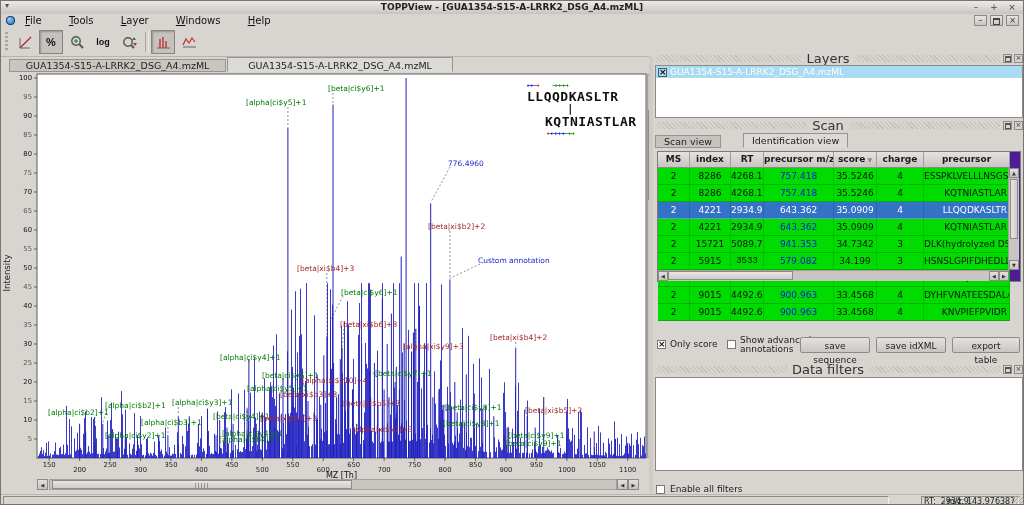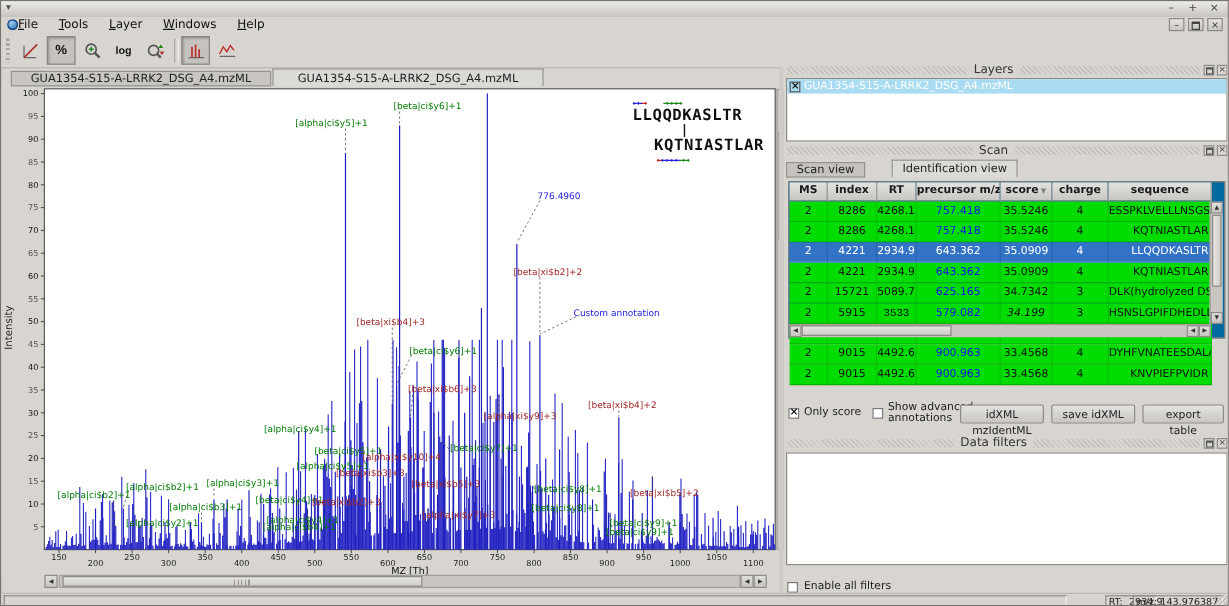--- a/index.html
+++ b/index.html
@@ -10,21 +10,21 @@
   .titlebar{position:absolute;left:0;top:0;width:100%;height:13px;
     background:linear-gradient(#eceae7,#c8c5c1);border-bottom:1px solid #a5a29e;}
   .win-arrow{position:absolute;left:4px;top:0;font-size:8px;color:#555;cursor:default;}
   .win-title{position:absolute;left:0;right:0;top:1px;text-align:center;font-size:9px;font-weight:bold;color:#222;}
   .win-btns{position:absolute;right:6px;top:1px;display:flex;gap:8px;}
   .win-btn{font-size:9px;line-height:10px;color:#444;width:10px;text-align:center;}
   
   .menubar{position:absolute;left:0;top:13px;width:100%;height:14px;background:#d8d5d1;border-bottom:1px solid #c2bfbb;}
   .app-icon{position:absolute;left:5px;top:2px;width:9px;height:9px;border-radius:50%;
     background:radial-gradient(circle at 35% 30%,#9ecdf0,#1c5fa8);box-shadow:0 0 0 1px #0e3d74 inset;}
-  .menu-item{position:relative;display:inline-block;margin-left:14px;top:1px;font-size:10px;color:#111;}
+  .menu-item{position:relative;display:inline-block;margin-left:24px;top:1px;font-size:10px;color:#111;}
   .menu-item:first-of-type{margin-left:20px;}
   .menu-item u{text-decoration:underline;}
   .mdi-btns{position:absolute;right:4px;top:1px;display:flex;gap:3px;}
   .mdi-btn{width:13px;height:11px;background:linear-gradient(#e6e4e1,#c9c6c2);border:1px solid #8e8b87;
     font-size:8px;line-height:9px;text-align:center;color:#333;box-sizing:border-box;}
   .mdi-restore-box{display:inline-block;width:5px;height:4px;border:1px solid #444;border-top-width:2px;margin-top:2px;}
   
   .toolbar{position:absolute;left:0;top:27px;width:100%;height:28px;background:#d8d5d1;border-bottom:1px solid #b7b4b0;}
   .tb-handle{position:absolute;top:4px;width:3px;height:20px;
     background:repeating-linear-gradient(#a8a5a1 0 2px,transparent 2px 4px);}
@@ -62,38 +62,38 @@
   .plot-hscroll .thumb{position:absolute;left:2px;top:0;width:300px;height:9px;background:linear-gradient(#e8e6e3,#cfccc8);
     border:1px solid #8e8b87;box-sizing:border-box;}
   .grip-dots{position:absolute;left:50%;top:2px;width:14px;height:5px;margin-left:-7px;
     background:repeating-linear-gradient(90deg,#9a9793 0 1px,transparent 1px 3px);}
   
   .splitter{position:absolute;left:648px;top:55px;width:4px;height:438px;background:#cfccc8;}
   .right-panel{position:absolute;left:652px;top:52px;width:372px;height:441px;background:#d8d5d1;}
   .dock-header{position:absolute;left:0;width:100%;height:11px;display:flex;align-items:center;}
   .dock-header .hatch{flex:1;height:7px;margin:0 3px;
     background:repeating-linear-gradient(45deg,#c3c0bc 0 1px,transparent 1px 3px);}
-  .dock-title{font-size:10px;color:#333;padding:0 2px;}
+  .dock-title{font-size:13px;color:#333;padding:0 2px;}
   .dock-btns{display:flex;gap:2px;margin-right:2px;}
   .dock-btn{width:9px;height:9px;border:1px solid #8e8b87;background:#d8d5d1;box-sizing:border-box;
     font-size:7px;line-height:6px;text-align:center;color:#333;}
   .fl-box{display:block;width:4px;height:3px;border:1px solid #555;border-top-width:2px;margin:1px auto;}
   .layers-list{position:absolute;left:2px;top:12px;width:368px;height:53px;background:#fff;border:1px solid #8e8b87;box-sizing:border-box;}
   .layer-item{position:absolute;left:0;top:0;width:100%;height:12px;background:#a9dcf2;display:flex;align-items:center;}
   .layer-item .lbl{font-size:9px;color:#fdfdfd;margin-left:3px;}
   .cbx{display:inline-block;width:9px;height:9px;background:#fff;border:1px solid #777;box-sizing:border-box;
     font-size:9px;line-height:7px;font-weight:bold;text-align:center;color:#111;}
   .layer-item .cbx{margin-left:2px;background:transparent;border-color:#555;}
   .views-tabs{position:absolute;left:2px;top:80px;height:15px;}
   .vtab{position:absolute;top:0;height:15px;border:1px solid #97948f;box-sizing:border-box;
     font-size:9.5px;line-height:14px;padding:0 8px;color:#222;white-space:nowrap;}
   .vtab.inactive{background:#c6c3bf;top:2px;height:13px;line-height:12px;}
   .vtab.active{background:#dcdad6;border-bottom-color:#dcdad6;font-weight:normal;}
   
-  .id-table{position:absolute;left:4px;top:98px;width:364px;height:131px;background:#0369a1;border:1px solid #7f7c78;box-sizing:border-box;}
+  .id-table{position:absolute;left:4px;top:98px;width:364px;height:131px;background:#4c1d95;border:1px solid #7f7c78;box-sizing:border-box;}
   .th-row{position:absolute;left:0;top:0;height:16px;display:flex;}
   .th{background:linear-gradient(#e4e2df,#c9c6c2);border-right:1px solid #a3a09c;border-bottom:1px solid #8e8b87;
     font-size:9px;font-weight:bold;text-align:center;line-height:15px;box-sizing:border-box;position:relative;white-space:nowrap;overflow:hidden;}
   .th .sort{font-size:6px;color:#8a8781;margin-left:2px;}
   .tr{position:absolute;left:0;height:17px;display:flex;}
   .tr.green{background:#00dc00;}
   .tr.selected{background:#3273c5;}
   .td{font-size:9px;line-height:16px;text-align:center;box-sizing:border-box;border-right:1px solid rgba(0,0,0,0.12);
       border-bottom:1px solid rgba(0,0,0,0.18);white-space:nowrap;overflow:hidden;color:#111;}
   .tr .td.prec{color:#1414e6;}
@@ -122,20 +122,21 @@
   .sb-grip{position:absolute;right:0;top:1px;width:11px;height:11px;
     background:repeating-linear-gradient(135deg,transparent 0 2px,#a8a5a1 2px 3px);}
 </style>
 </head>
 <body>
 
 <div id="app">
 
   <div class="titlebar">
     <span class="win-arrow">▾</span>
+    <span class="win-title">TOPPView - [GUA1354-S15-A-LRRK2_DSG_A4.mzML]</span>
     <span class="win-btns">
       <span class="win-btn">–</span>
       <span class="win-btn">+</span>
       <span class="win-btn">×</span>
     </span>
   </div>
 
   <div class="menubar">
     <span class="app-icon"></span>
     <span class="menu-item"><u>F</u>ile</span>
@@ -525,21 +526,21 @@
     </div>
 
     <div class="id-table" id="id-table">
         <div class="th-row">
           <div class="th" style="width: 32px;">MS</div>
           <div class="th" style="width: 41px;">index</div>
           <div class="th" style="width: 33px;">RT</div>
           <div class="th" style="width: 70px;">precursor m/z</div>
           <div class="th" style="width: 43px;">score<span class="sort">▼</span></div>
           <div class="th" style="width: 47px;">charge</div>
-          <div class="th" style="width: 86px;">sequence</div>
+          <div class="th" style="width: 86px;">precursor</div>
         </div>
         <div class="tr green" style="top: 16px;">
           <div class="td" style="width: 32px;">2</div>
           <div class="td" style="width: 41px;">8286</div>
           <div class="td" style="width: 33px;">4268.15</div>
           <div class="td prec" style="width: 70px;">757.418</div>
           <div class="td" style="width: 43px;">35.5246</div>
           <div class="td" style="width: 47px;">4</div>
           <div class="td seq" style="width: 86px;">ESSPKLVELLLNSGS</div>
         </div>
@@ -567,31 +568,31 @@
           <div class="td" style="width: 33px;">2934.92</div>
           <div class="td prec" style="width: 70px;">643.362</div>
           <div class="td" style="width: 43px;">35.0909</div>
           <div class="td" style="width: 47px;">4</div>
           <div class="td seq" style="width: 86px;">KQTNIASTLAR</div>
         </div>
         <div class="tr green" style="top: 84px;">
           <div class="td" style="width: 32px;">2</div>
           <div class="td" style="width: 41px;">15721</div>
           <div class="td" style="width: 33px;">5089.75</div>
-          <div class="td prec" style="width: 70px;">625.165</div>
+          <div class="td prec" style="width: 70px;">941.353</div>
           <div class="td" style="width: 43px;">34.7342</div>
           <div class="td" style="width: 47px;">3</div>
           <div class="td seq" style="width: 86px;">DLK(hydrolyzed DSG)PH</div>
         </div>
         <div class="tr green" style="top: 101px;">
           <div class="td" style="width: 32px;">2</div>
           <div class="td" style="width: 41px; text-align: center;">5915</div>
           <div class="td" style="width: 33px; font-family: Liberation Mono, monospace;">3533</div>
           <div class="td prec" style="width: 70px;">579.082</div>
-          <div class="td" style="width: 43px; font-style: italic;">34.199</div>
+          <div class="td" style="width: 43px;">34.199</div>
           <div class="td" style="width: 47px;">3</div>
           <div class="td seq" style="width: 86px;">HSNSLGPIFDHEDLLK(hy</div>
         </div>
         <div class="tr green" style="top: 118px;">
           <div class="td" style="width: 32px;">2</div>
           <div class="td" style="width: 41px;">11208</div>
           <div class="td" style="width: 33px;">5209.06</div>
           <div class="td prec" style="width: 70px;">885.127</div>
           <div class="td" style="width: 43px;">33.5621</div>
           <div class="td" style="width: 47px;">3</div>
@@ -631,21 +632,21 @@
     <div class="table-controls">
       <span class="ctl-check" style="left:4px;top:4px">
         <span class="cbx">×</span>
         <span class="txt">Only score</span>
       </span>
       <span class="ctl-check two-line" style="left:74px;top:0">
         <span class="cbx" style="margin-top:4px"></span>
         <span class="txt"><span>Show advanced</span><br>
         <span>annotations</span></span>
       </span>
-      <button class="ctl-btn" style="left:147px;width:70px">idXML mzIdentML</button>
+      <button class="ctl-btn" style="left:147px;width:70px">save sequence</button>
       <button class="ctl-btn" style="left:223px;width:70px">save idXML</button>
       <button class="ctl-btn" style="left:299px;width:68px">export table</button>
     </div>
 
     <div class="dock-header" style="top:311px">
       <div class="hatch"></div>
       <span class="dock-title">Data filters</span>
       <div class="hatch"></div>
       <span class="dock-btns">
         <span class="dock-btn">

